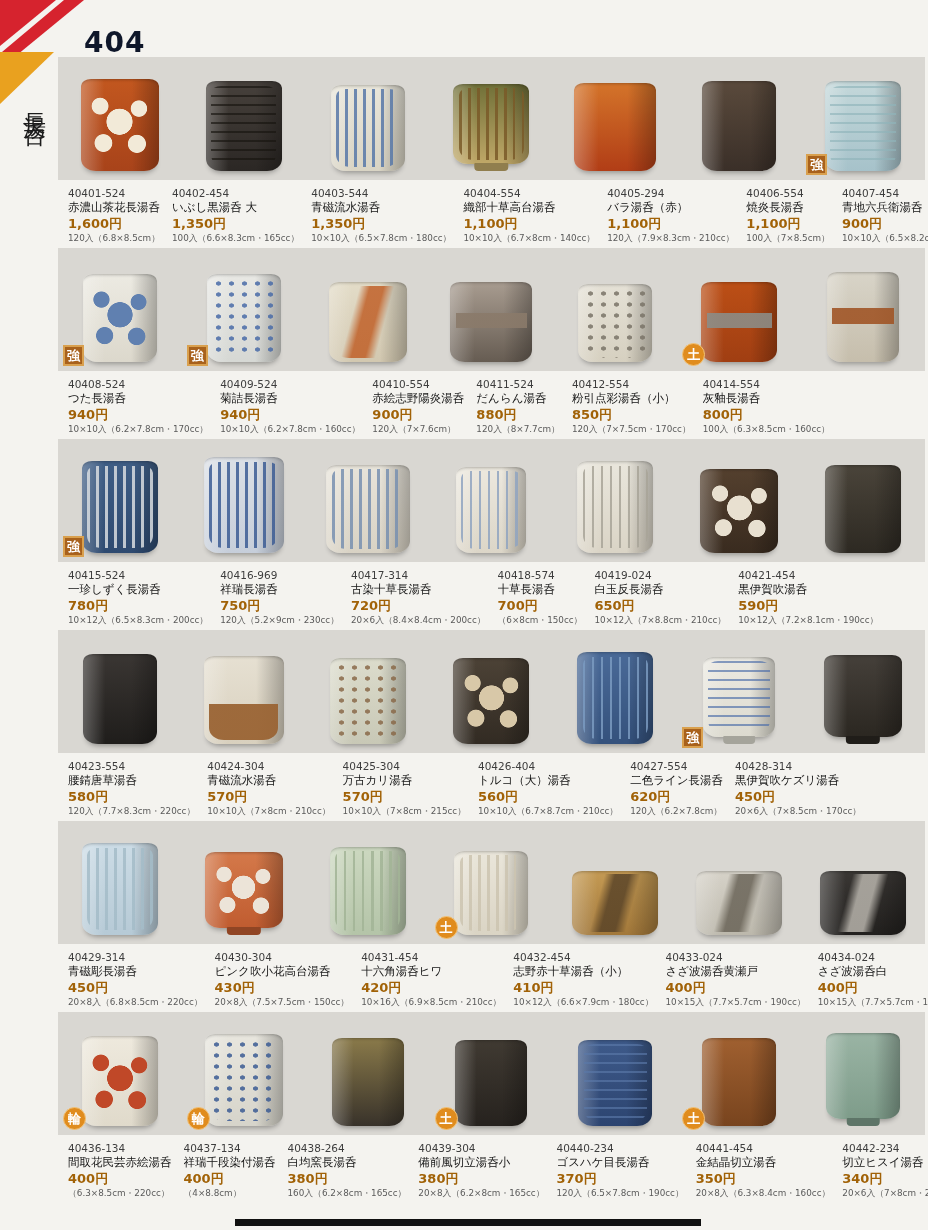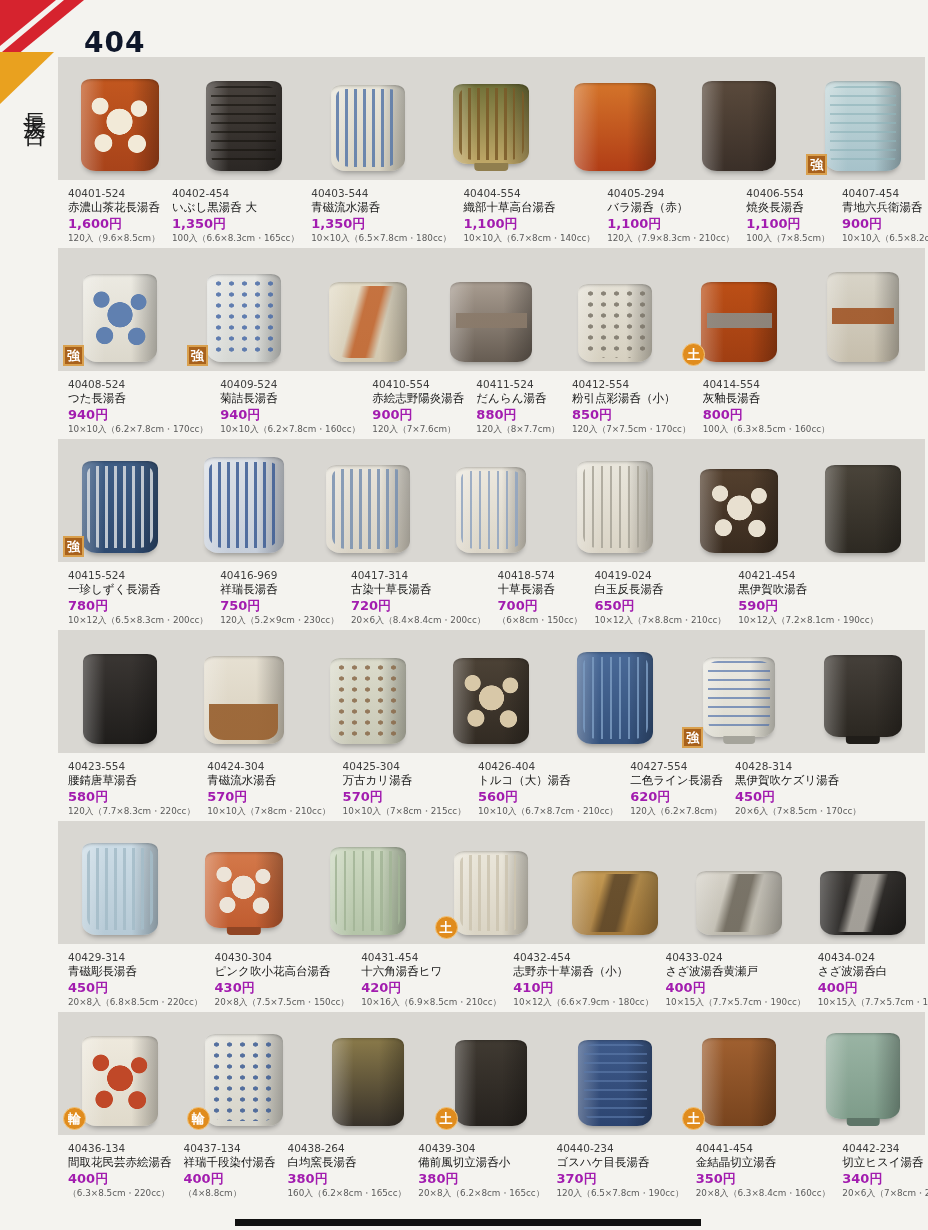--- a/index.html
+++ b/index.html
@@ -42,21 +42,21 @@
   
   .badge { position:absolute; left:5px; bottom:5px; z-index:2; display:flex; align-items:center; justify-content:center;
            color:#fff; font-weight:bold; font-size:13px; line-height:1; }
   .badge.square { width:21px; height:21px; background:var(--badge-strong,#a8611c); border:2px solid var(--badge-strong-border,#d9a04e); }
   .badge.circle { width:23px; height:23px; border-radius:50%; background:var(--badge-earth,#e08c1e); border:1px solid #f2c278; }
 
   
   .pinfo { padding:2px 2px 0 10px; color:#222; }
   .code  { font-size:10.5px; color:#3d3d3d; line-height:14px; }
   .pname { font-size:11.5px; color:#141414; line-height:15px; white-space:nowrap; overflow:hidden; }
-  .price { font-size:13px; font-weight:bold; color:#a21caf; line-height:17px; }
+  .price { font-size:13px; font-weight:bold; color:#a16207; line-height:17px; }
   .spec  { font-size:8.8px; color:#5a5a5a; line-height:12px; white-space:nowrap; }
 
   .bottom-bar { position:absolute; left:235px; top:1219px; width:466px; height:7px; background:var(--bottom-bar,#101010); }
 </style>
 </head>
 <body>
 
 <div class="page">
 
   <svg class="corner-svg" width="100" height="110" viewBox="0 0 100 110">
@@ -98,21 +98,21 @@
           <div class="pcell">
     <span class="badge square">強</span>
     <div class="cup pat-hlines" style="--c1: #c4d8da; --c2: #a6c2ca; --c3: #8fb4ba; width: 76px; height: 90px;"></div>
   </div>
         </div>
     <div class="text-band">
           <div class="pinfo">
     <div class="code">40401-524</div>
     <div class="pname">赤濃山茶花長湯呑</div>
     <div class="price">1,600円</div>
-    <div class="spec">120入（9.6×8.5cm）</div>
+    <div class="spec">120入（6.8×8.5cm）</div>
   </div>
           <div class="pinfo">
     <div class="code">40402-454</div>
     <div class="pname">いぶし黒湯呑 大</div>
     <div class="price">1,350円</div>
     <div class="spec">100入（6.6×8.3cm・165cc）</div>
   </div>
           <div class="pinfo">
     <div class="code">40403-544</div>
     <div class="pname">青磁流水湯呑</div>

